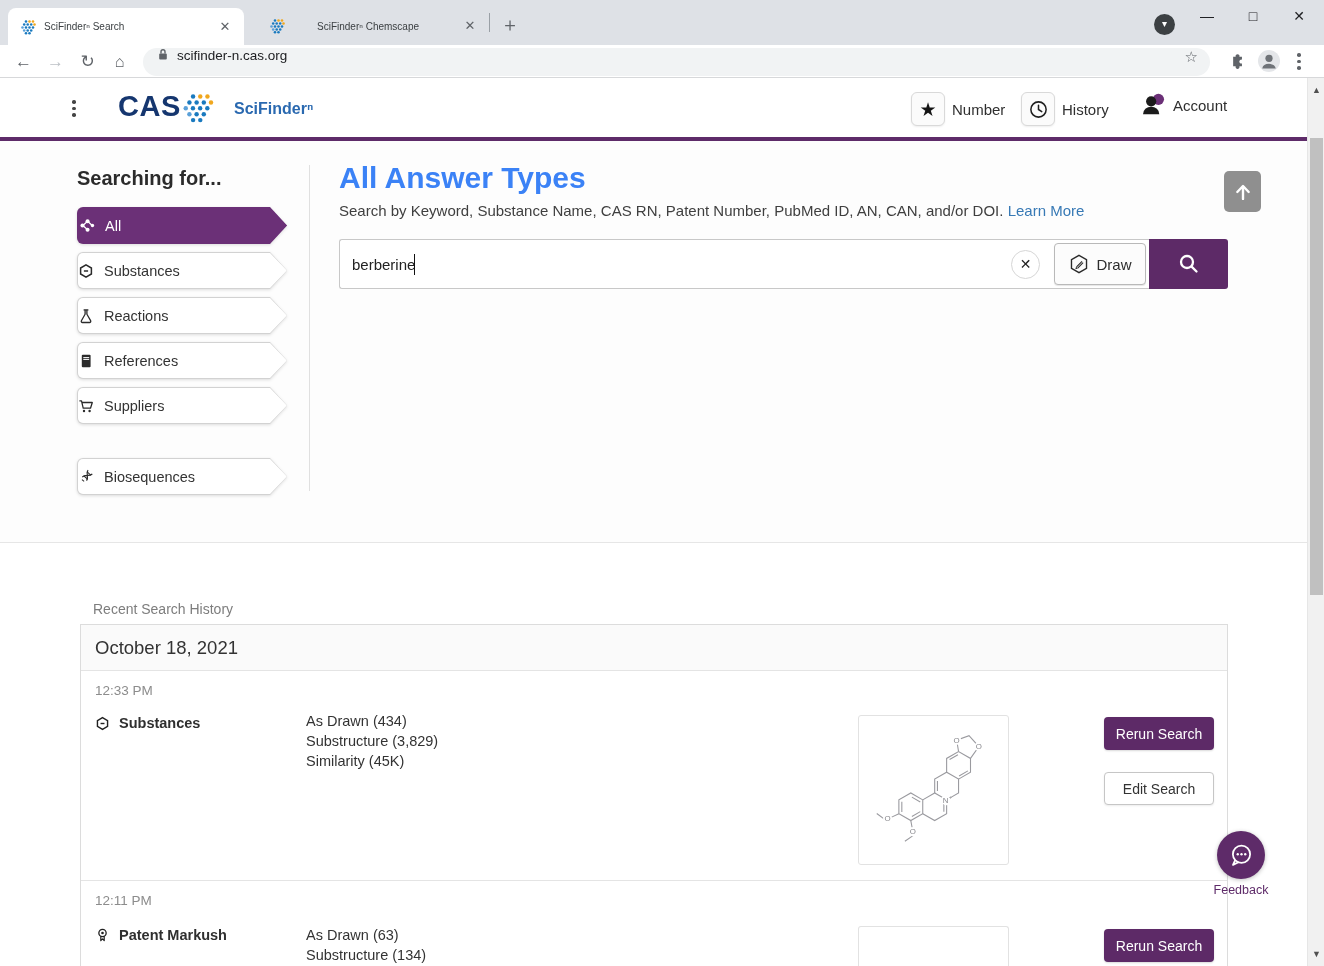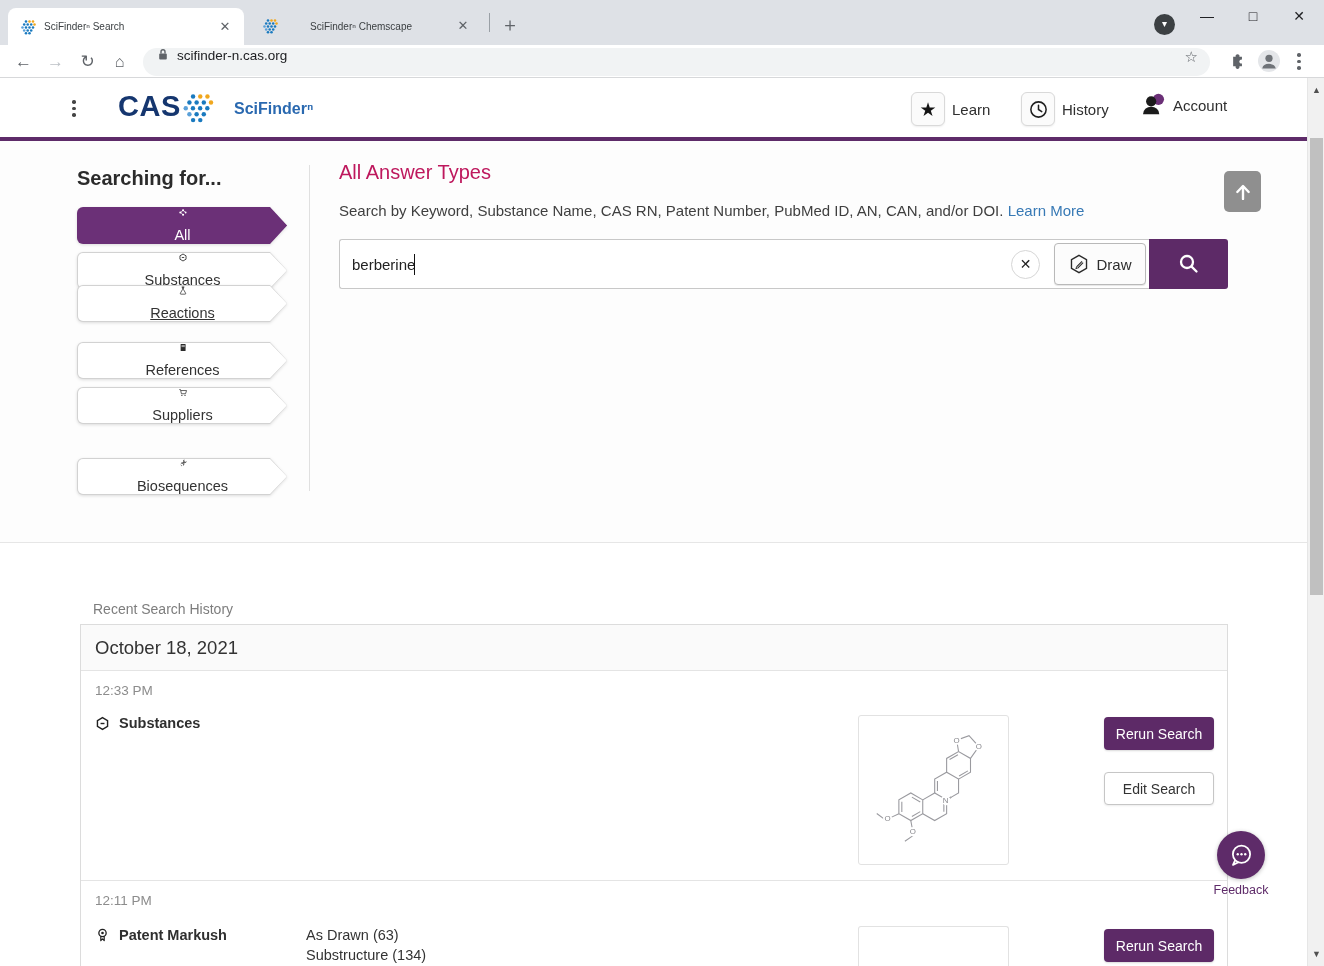--- a/index.html
+++ b/index.html
@@ -37,25 +37,25 @@
   .hdr-box { width:34px; height:34px; border:1px solid #d9d9d9; border-radius:6px; background:#fbfbfb; box-shadow:0 1px 2px rgba(0,0,0,.07); display:flex; align-items:center; justify-content:center; }
   .hdr-label { font-size:15px; color:#2f2f2f; }
   .star-glyph { font-size:19px; color:#141414; line-height:1; }
 
   
   .search-section { position:absolute; left:0; top:141px; width:1307px; height:402px; background:#fdfdfd; border-bottom:1px solid #e6e6e6; }
   .side-title { position:absolute; left:77px; top:26px; font-size:20px; font-weight:700; color:#2b2b2b; }
   .vdivider { position:absolute; left:309px; top:24px; width:1px; height:326px; background:#e0e0e0; }
   .arrow-btn { position:absolute; left:77px; width:210px; height:37px; filter:drop-shadow(0 1.5px 1.5px rgba(0,0,0,.13)); }
   .arrow-outer { width:100%; height:100%; background:#d2d2d2; clip-path:polygon(0 0, calc(100% - 17px) 0, 100% 50%, calc(100% - 17px) 100%, 0 100%); border-radius:6px 0 0 6px; padding:1px 0 1px 1px; }
-  .arrow-inner { width:100%; height:100%; background:#fff; clip-path:polygon(0 0, calc(100% - 17px) 0, 100% 50%, calc(100% - 17px) 100%, 0 100%); border-radius:5px 0 0 5px; display:flex; align-items:center; gap:10px; font-size:14.5px; color:#333;flex-direction:column; }
+  .arrow-inner { width:100%; height:100%; background:#fff; clip-path:polygon(0 0, calc(100% - 17px) 0, 100% 50%, calc(100% - 17px) 100%, 0 100%); border-radius:5px 0 0 5px; display:flex; align-items:center; gap:10px; font-size:14.5px; color:#333; }
   .arrow-btn.active .arrow-outer { background:#6b3077; }
   .arrow-btn.active .arrow-inner { background:#6b3077; color:#fff; }
   .side-divider { position:absolute; left:77px; top:447px; width:203px; height:1px; background:#dcdcdc; }
-  .main-title { position:absolute; left:339px; top:20px; font-size:20px; font-weight:400; color:#be185d; }
+  .main-title { position:absolute; left:339px; top:20px; font-size:30px; font-weight:700; color:#3b82f6; }
   .main-sub { position:absolute; left:339px; top:61px; font-size:15px; color:#3f3f3f; }
   .learn-more { color:#3779b5; }
   .search-row { position:absolute; left:339px; top:98px; width:889px; height:50px; display:flex; }
   .query-wrap { position:relative; flex:1; height:50px; border:1px solid #c8c8c8; border-right:none; border-radius:3px 0 0 3px; background:#fff; }
   .query-input { position:absolute; left:0; top:0; width:100%; height:100%; border:none; outline:none; font-family:"Liberation Sans", sans-serif; font-size:15px; color:#222; padding:0 210px 0 12px; background:transparent; }
   .caret { position:absolute; left:74px; top:14px; width:1px; height:21px; background:#111; }
   .clear-btn { position:absolute; right:109px; top:10px; width:29px; height:29px; border:1px solid #d6d6d6; border-radius:50%; background:#fff; color:#222; font-size:14px; text-align:center; line-height:27px; }
   .draw-btn { position:absolute; right:3px; top:3px; width:92px; height:42px; border:1px solid #b9b9b9; border-radius:4px; background:#fcfcfc; box-shadow:0 1px 1px rgba(0,0,0,.1); display:flex; align-items:center; justify-content:center; gap:6px; font-size:15px; color:#2d2d2d; }
   .go-btn { width:79px; height:50px; background:#5d2a67; border:none; border-radius:0 3px 3px 0; display:flex; align-items:center; justify-content:center; }
   .scrolltop { position:absolute; left:1224px; top:30px; width:37px; height:41px; background:#8f8f8f; border-radius:5px; display:flex; align-items:center; justify-content:center; }
@@ -105,21 +105,21 @@
         <circle cx="4.2" cy="11.5" r="1.3" fill="#5aa0d8"></circle>
           <circle cx="7.7" cy="11.5" r="1.3" fill="#1a7abf"></circle>
           <circle cx="11.2" cy="11.5" r="1.3" fill="#1a7abf"></circle>
         <circle cx="6" cy="14.2" r="1.3" fill="#1a7abf"></circle>
           <circle cx="9.5" cy="14.2" r="1.3" fill="#1a7abf"></circle>
       </g>
     </svg>
     <span class="tab-title">SciFinderⁿ Search</span>
     <span class="tab-close">✕</span>
   </div>
-  <div class="tab" style="left:250px; width:232px; top:11px; height:30px;gap:32px;">
+  <div class="tab" style="left:257px; width:232px; top:11px; height:30px;gap:32px;">
     <svg width="16" height="16" viewBox="0 0 16 16">
       <g>
         <circle cx="6" cy="2.5" r="1.3" fill="#1a7abf"></circle>
           <circle cx="9.5" cy="2.5" r="1.3" fill="#f0a71e"></circle>
           <circle cx="13" cy="2.5" r="1.3" fill="#f0a71e"></circle>
         <circle cx="4.2" cy="5.5" r="1.3" fill="#1a7abf"></circle>
           <circle cx="7.7" cy="5.5" r="1.3" fill="#1a7abf"></circle>
           <circle cx="11.2" cy="5.5" r="1.3" fill="#1a7abf"></circle>
           <circle cx="14.5" cy="5.5" r="1.3" fill="#f0a71e"></circle>
         <circle cx="2.5" cy="8.5" r="1.3" fill="#5aa0d8"></circle>
@@ -196,21 +196,21 @@
       <circle cx="19.2" cy="17" r="1.7" fill="#1a7abf"></circle>
     <circle cx="11" cy="21.5" r="1.7" fill="#1a7abf"></circle>
       <circle cx="16.5" cy="21.5" r="1.7" fill="#1a7abf"></circle>
   </svg>
   <span class="abs brand-product" style="left:222px; top:22px;">SciFinderⁿ</span>
 
   <div class="hdr-item" style="left:911px;">
     <span class="hdr-box">
         <span class="star-glyph">★</span>
       </span>
-    <span class="hdr-label">Learn</span>
+    <span class="hdr-label">Number</span>
   </div>
   <div class="hdr-item" style="left:1021px;">
     <span class="hdr-box">
       <svg width="21" height="21" viewBox="0 0 22 22">
           <circle cx="11" cy="11" r="8" fill="none" stroke="#1f1f1f" stroke-width="1.6"></circle>
           <path d="M11 6.5 V11 L14.4 13.2" fill="none" stroke="#1f1f1f" stroke-width="1.6" stroke-linecap="round"></path>
         </svg>
     </span>
     <span class="hdr-label">History</span>
   </div>
@@ -248,21 +248,21 @@
         <div class="arrow-inner">
       <svg width="16" height="16" viewBox="0 0 16 16">
         <polygon points="8,1.8 13.4,5 13.4,11 8,14.2 2.6,11 2.6,5" fill="none" stroke="#2b2b2b" stroke-width="1.5"></polygon>
         <line x1="5.9" y1="8" x2="10.1" y2="8" stroke="#2b2b2b" stroke-width="1.5"></line>
       </svg>
       <span>Substances</span>
     </div>
       </div>
   </div>
 
-  <div class="arrow-btn" style="top:144px;text-decoration:underline;">
+  <div class="arrow-btn" style="top:156px;">
     <div class="arrow-outer">
         <div class="arrow-inner">
       <svg width="16" height="16" viewBox="0 0 16 16">
         <path d="M6.1 1.9 h3.8 M7.1 1.9 v4.3 l-3.7 6.5 a1.2 1.2 0 0 0 1 1.8 h7.2 a1.2 1.2 0 0 0 1 -1.8 L8.9 6.2 V1.9" fill="none" stroke="#2b2b2b" stroke-width="1.3" stroke-linecap="round"></path>
       </svg>
       <span>Reactions</span>
     </div>
       </div>
   </div>
 
@@ -351,20 +351,25 @@
     <div class="hist-date">October 18, 2021</div>
 
     <div class="hist-row" style="height:209px;">
       <div class="row-time" style="top:12px;">12:33 PM</div>
       <div class="row-type" style="top:44px;">
         <svg width="15" height="15" viewBox="0 0 16 16">
           <polygon points="8,1.8 13.4,5 13.4,11 8,14.2 2.6,11 2.6,5" fill="none" stroke="#222" stroke-width="1.5"></polygon>
           <line x1="5.9" y1="8" x2="10.1" y2="8" stroke="#222" stroke-width="1.5"></line>
         </svg>
         <span>Substances</span>
+      </div>
+      <div class="row-results" style="top:40px;">
+        <div>As Drawn (434)</div>
+        <div>Substructure (3,829)</div>
+        <div>Similarity (45K)</div>
       </div>
       <div class="struct-box" style="top:44px;">
         <svg width="149" height="148" viewBox="0 0 150 150">
           <g fill="none" stroke="#9a9a9f" stroke-width="1.1">
             <path d="M64.1 85 L52 78 L39.9 85 L39.9 99 L52 106 L64.1 99 Z"></path>
             <path d="M64.1 85 L76.2 78 L88.3 85 L88.3 99 L76.2 106 L64.1 99"></path>
             <path d="M76.2 78 L76.2 64 L88.3 57 L100.4 64 L100.4 78 L88.3 85"></path>
             <path d="M88.3 57 L88.3 43 L100.4 36 L112.5 43 L112.5 57 L100.4 64"></path>
             <path d="M112.5 43 L121 31 L111 20 L98.5 24.5 L100.4 36"></path>
             <path d="M61.6 87.1 L53.1 82.2 M42.9 86.8 L42.9 97.2 M53.1 101.8 L61.6 96.9"></path>

